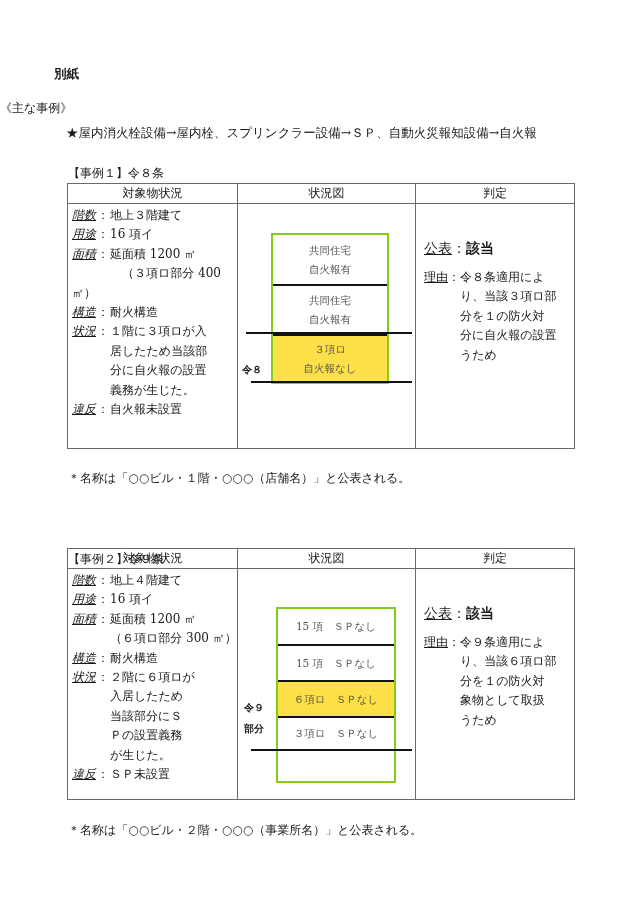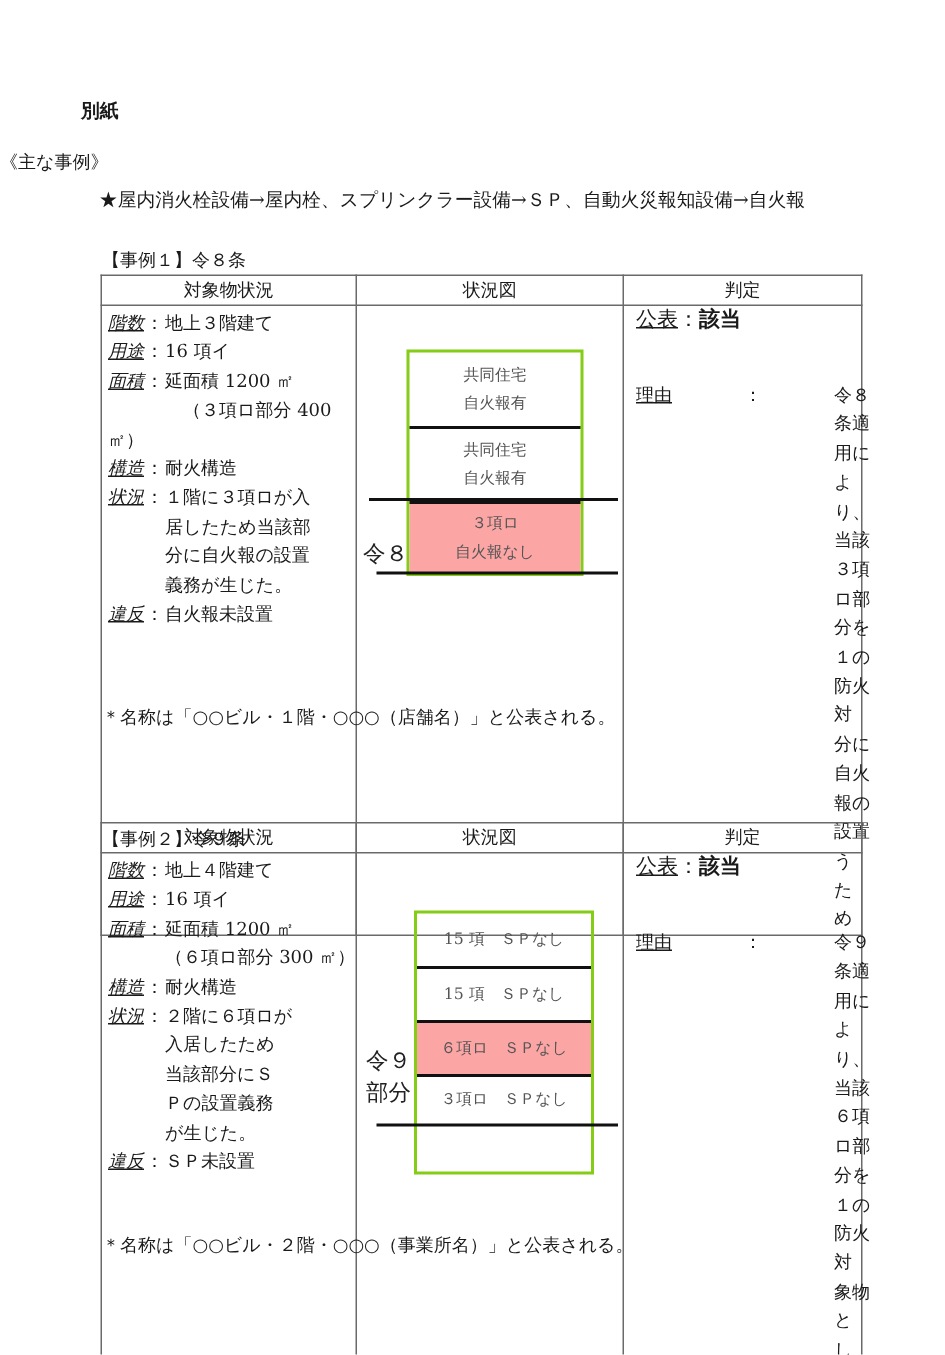--- a/index.html
+++ b/index.html
@@ -32,29 +32,29 @@
   .cond .lbl { text-decoration: underline; flex: 0 0 auto; font-style: italic; }
   .cond .sep { flex: 0 0 auto; padding: 0 1px; }
   .cond .val { white-space: pre-line; }
 
   .diagram { position: relative; }
   .bldg { position: absolute; border: 2px solid #84cc16; box-sizing: border-box; }
   .floor { position: absolute; left: 0; right: 0; border-top: 2px solid #111; box-sizing: border-box;
            display: flex; flex-direction: column; align-items: center; justify-content: center;
            font-size: 10.5px; color: #555; line-height: 19px; }
   .floor.first { border-top: none; }
-  .floor.shaded { background: #fca5a5; }
+  .floor.shaded { background: #fde047; }
   .hline { position: absolute; height: 2px; background: #111; }
-  .side-lbl { position: absolute; font-size: 15px; font-weight: normal; font-family: "DejaVu Sans", sans-serif; line-height: 21px; color: #222; }
+  .side-lbl { position: absolute; font-size: 10px; font-weight: bold; font-family: "DejaVu Sans", sans-serif; line-height: 21px; color: #222; }
 
   .judge { padding: 0 0 0 8px; font-size: 12px; }
-  .pub { font-size: 14px; }
+  .pub { font-size: 14px; margin-top: 36px; }
   .pub .lbl { text-decoration: underline; }
   .pub .res { font-weight: bold; font-family: "DejaVu Sans", sans-serif; }
-  .reason { margin-top: 32px; display: flex; line-height: 19.4px; gap: 48px; }
+  .reason { margin-top: 10px; display: flex; line-height: 19.4px; }
   .reason .lbl { text-decoration: underline; flex: 0 0 auto; }
   .reason .txt { white-space: pre-line; }
 </style>
 </head>
 <body>
 
 <div class="abs bessi">別紙</div>
 <div class="abs title">《主な事例》</div>
 <div class="abs legend">★屋内消火栓設備→屋内栓、スプリンクラー設備→ＳＰ、自動火災報知設備→自火報</div>
 

